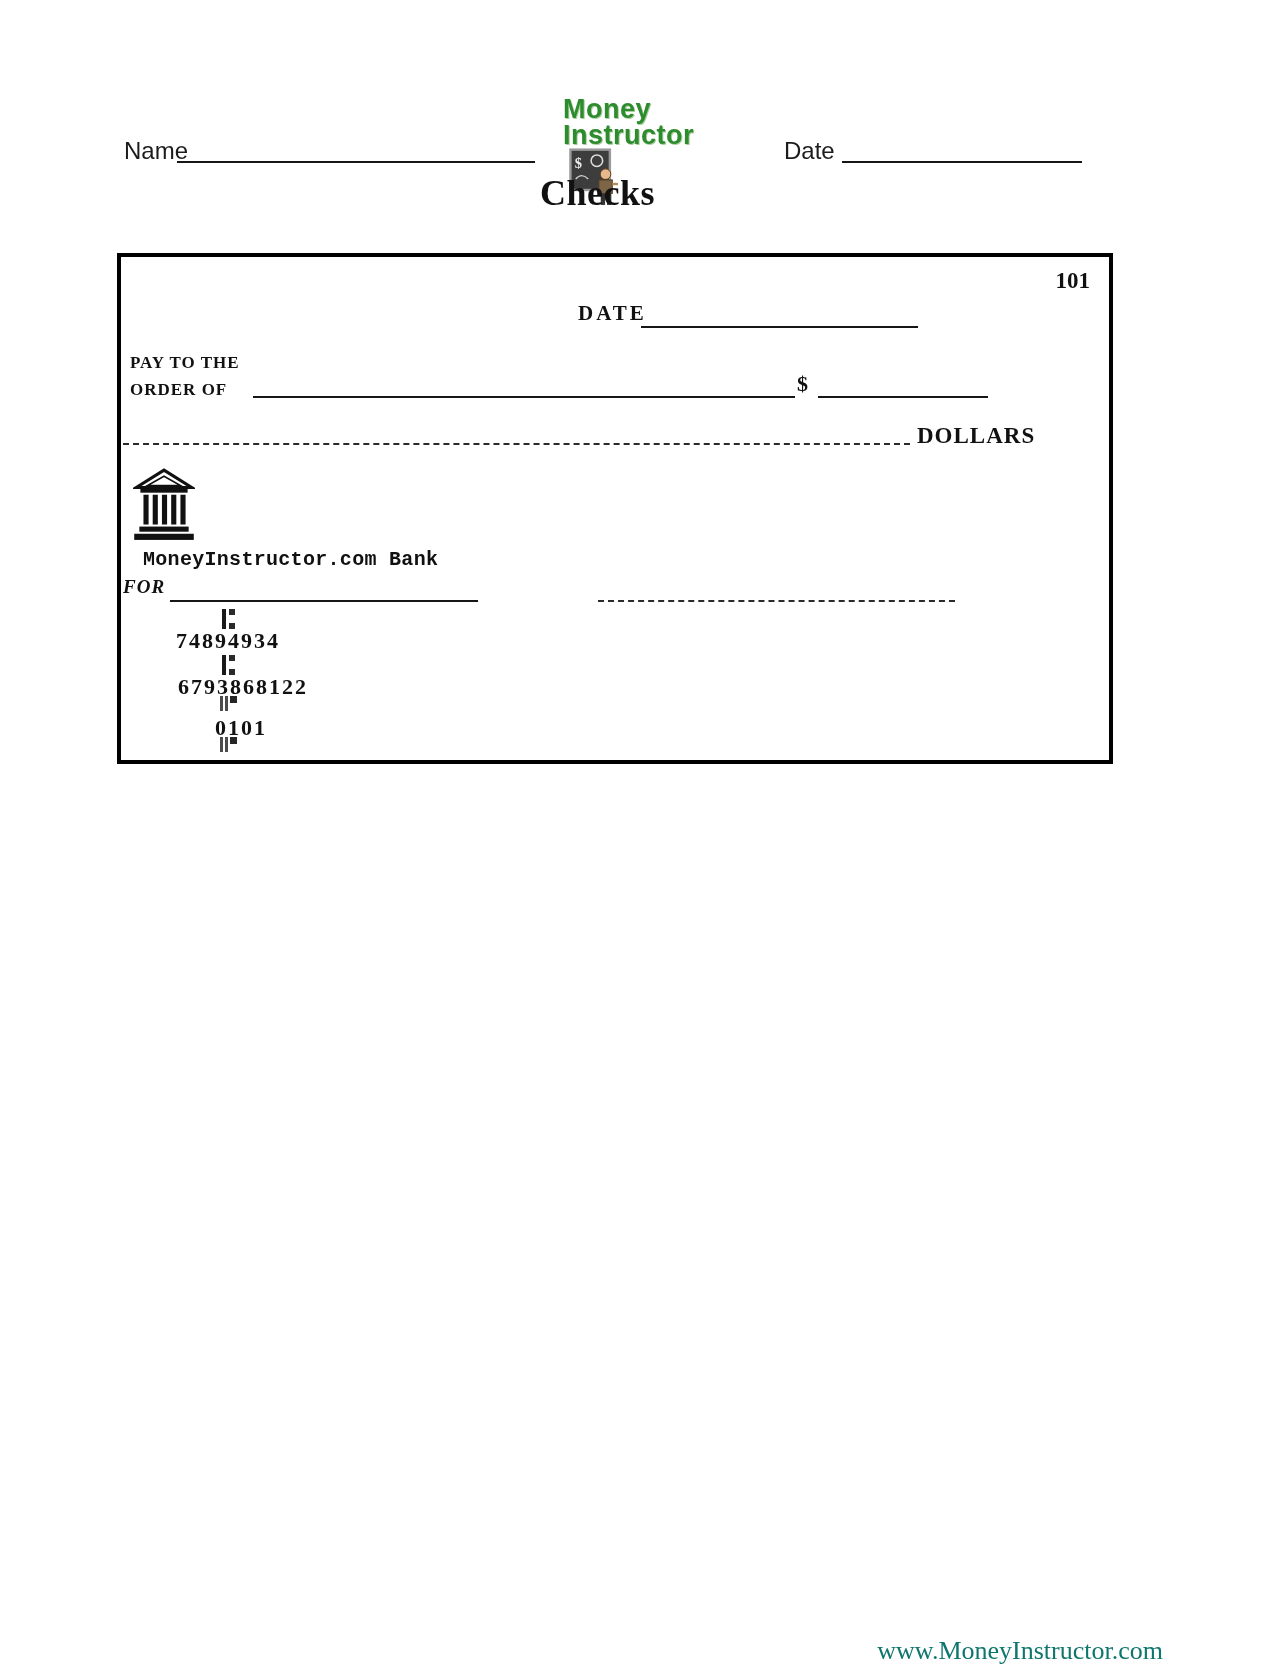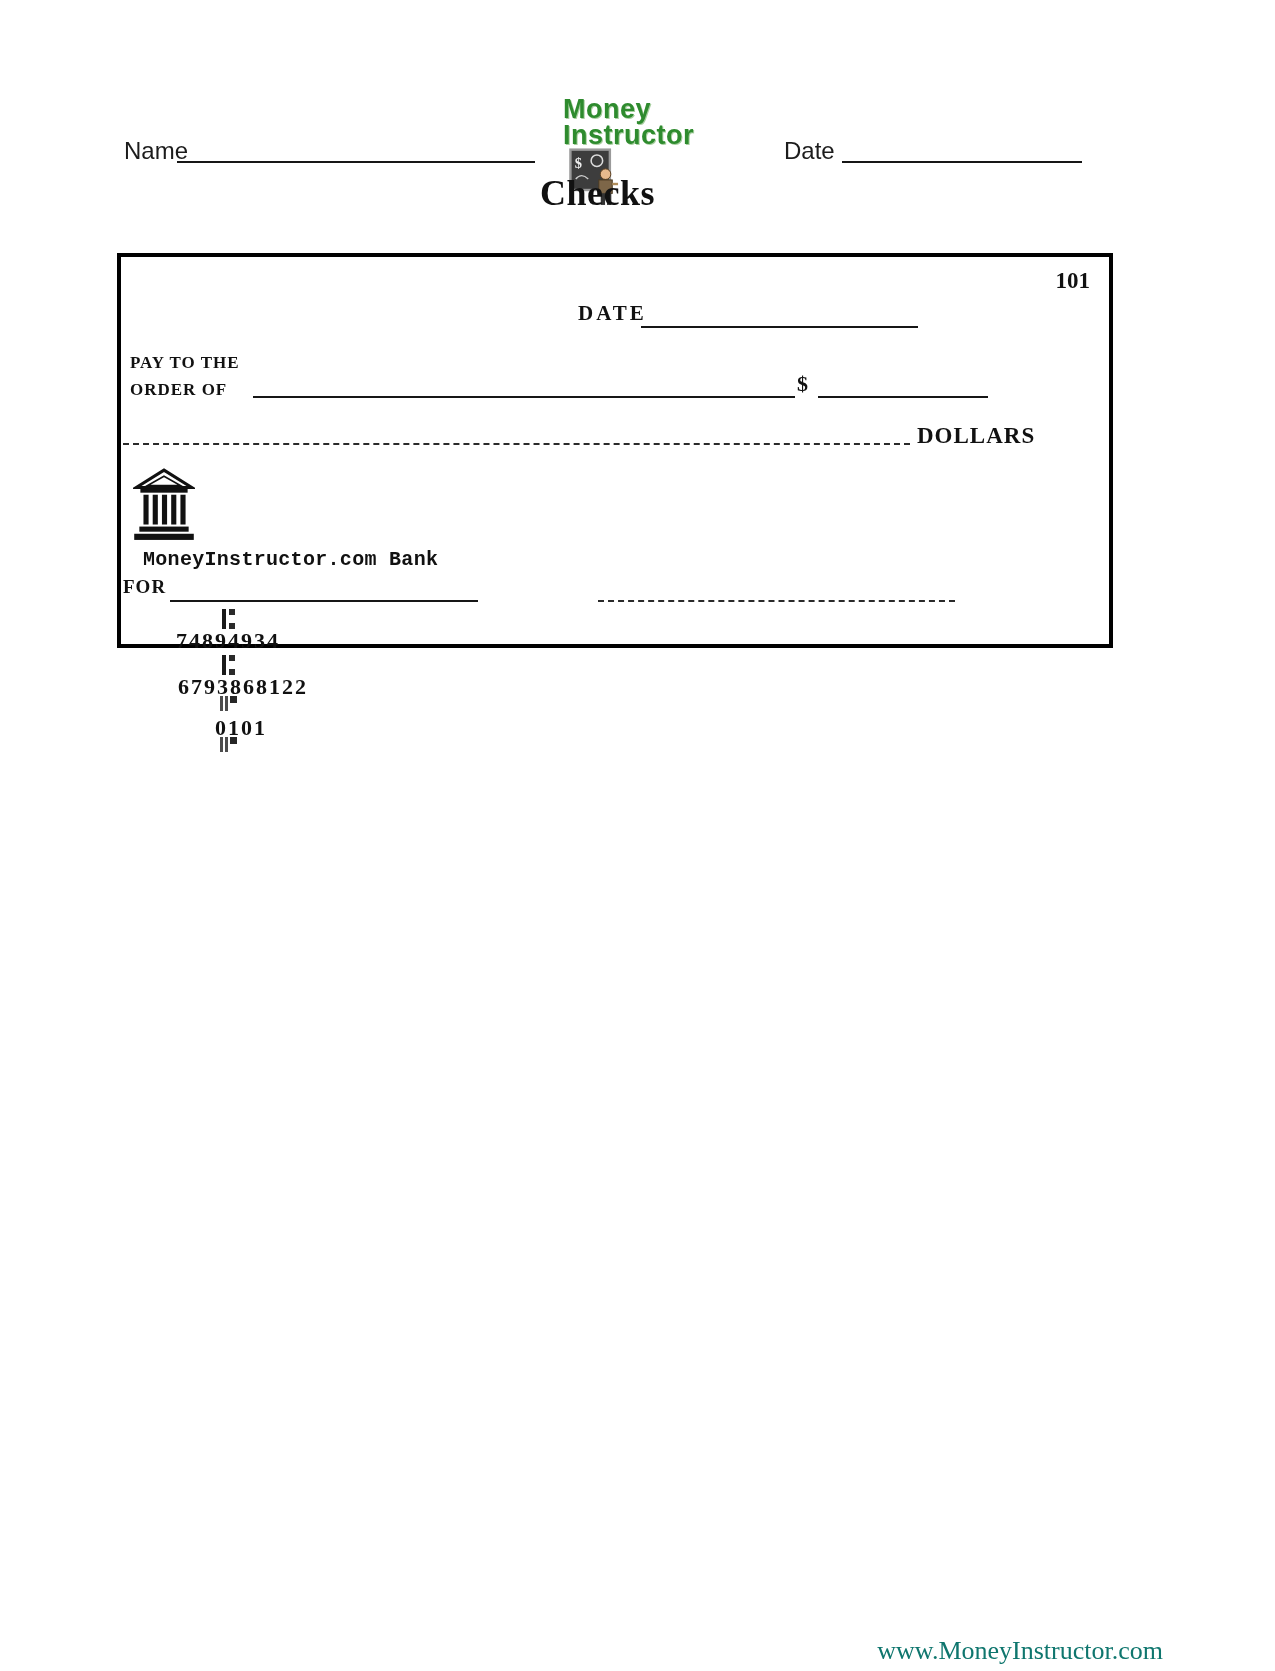--- a/index.html
+++ b/index.html
@@ -22,35 +22,35 @@
     font-size:27px; line-height:26px; color:#2e8b2e;
     text-shadow:1px 1px 0 #a8cfa0; letter-spacing:0.5px;
   }
   .page-title {
     left:0; top:172px; width:1195px; text-align:center;
     font-size:36px; font-weight:bold; letter-spacing:0.5px;
   }
 
   
   .check-box {
-    left:117px; top:253px; width:996px; height:395px;
+    left:117px; top:253px; width:996px; height:511px;
     border:4px solid #000; background:#fff;
   }
   .chk-num { right:19px; top:11px; font-size:23px; font-weight:bold; }
   .date-lbl { left:457px; top:44px; font-size:21px; font-weight:bold; letter-spacing:3px; }
   .payto { left:9px; top:92px; font-size:17px; font-weight:bold; letter-spacing:1px; line-height:27px; }
   .dollar-sign { left:676px; top:114px; font-size:22px; font-weight:bold; }
   .dollars-lbl { left:796px; top:166px; font-size:23px; font-weight:bold; letter-spacing:1px; }
 
   .bank-row { left:12px; top:210px; display:flex; align-items:flex-start;font-family:Liberation Mono, monospace; }
   .bank-text { margin-left:10px; }
   .bank-name { font-size:20px; font-weight:bold; letter-spacing:0.3px; }
   .bank-addr { font-size:17px; line-height:22px; margin-top:6px; }
 
-  .for-lbl { left:2px; top:319px; font-size:19px; font-weight:bold; letter-spacing:1px; }
+  .for-lbl { left:2px; top:319px; font-size:19px; font-weight:bold; letter-spacing:1px;font-style:italic; }
 
   
   .micr-row {
     left:27px; top:351px; display:flex; align-items:center;
     font-size:22px; font-weight:bold; letter-spacing:2px;
   }
   .m-transit { display:inline-flex; height:20px; margin:0 4px; position:relative; top:1px; }
   .m-transit .bar  { width:4px; background:#1a1a1a; margin-right:3px; }
   .m-transit .dots { display:flex; flex-direction:column; justify-content:space-between; }
   .m-transit .dots i { width:6px; height:6px; background:#2a2a2a; display:block; }

